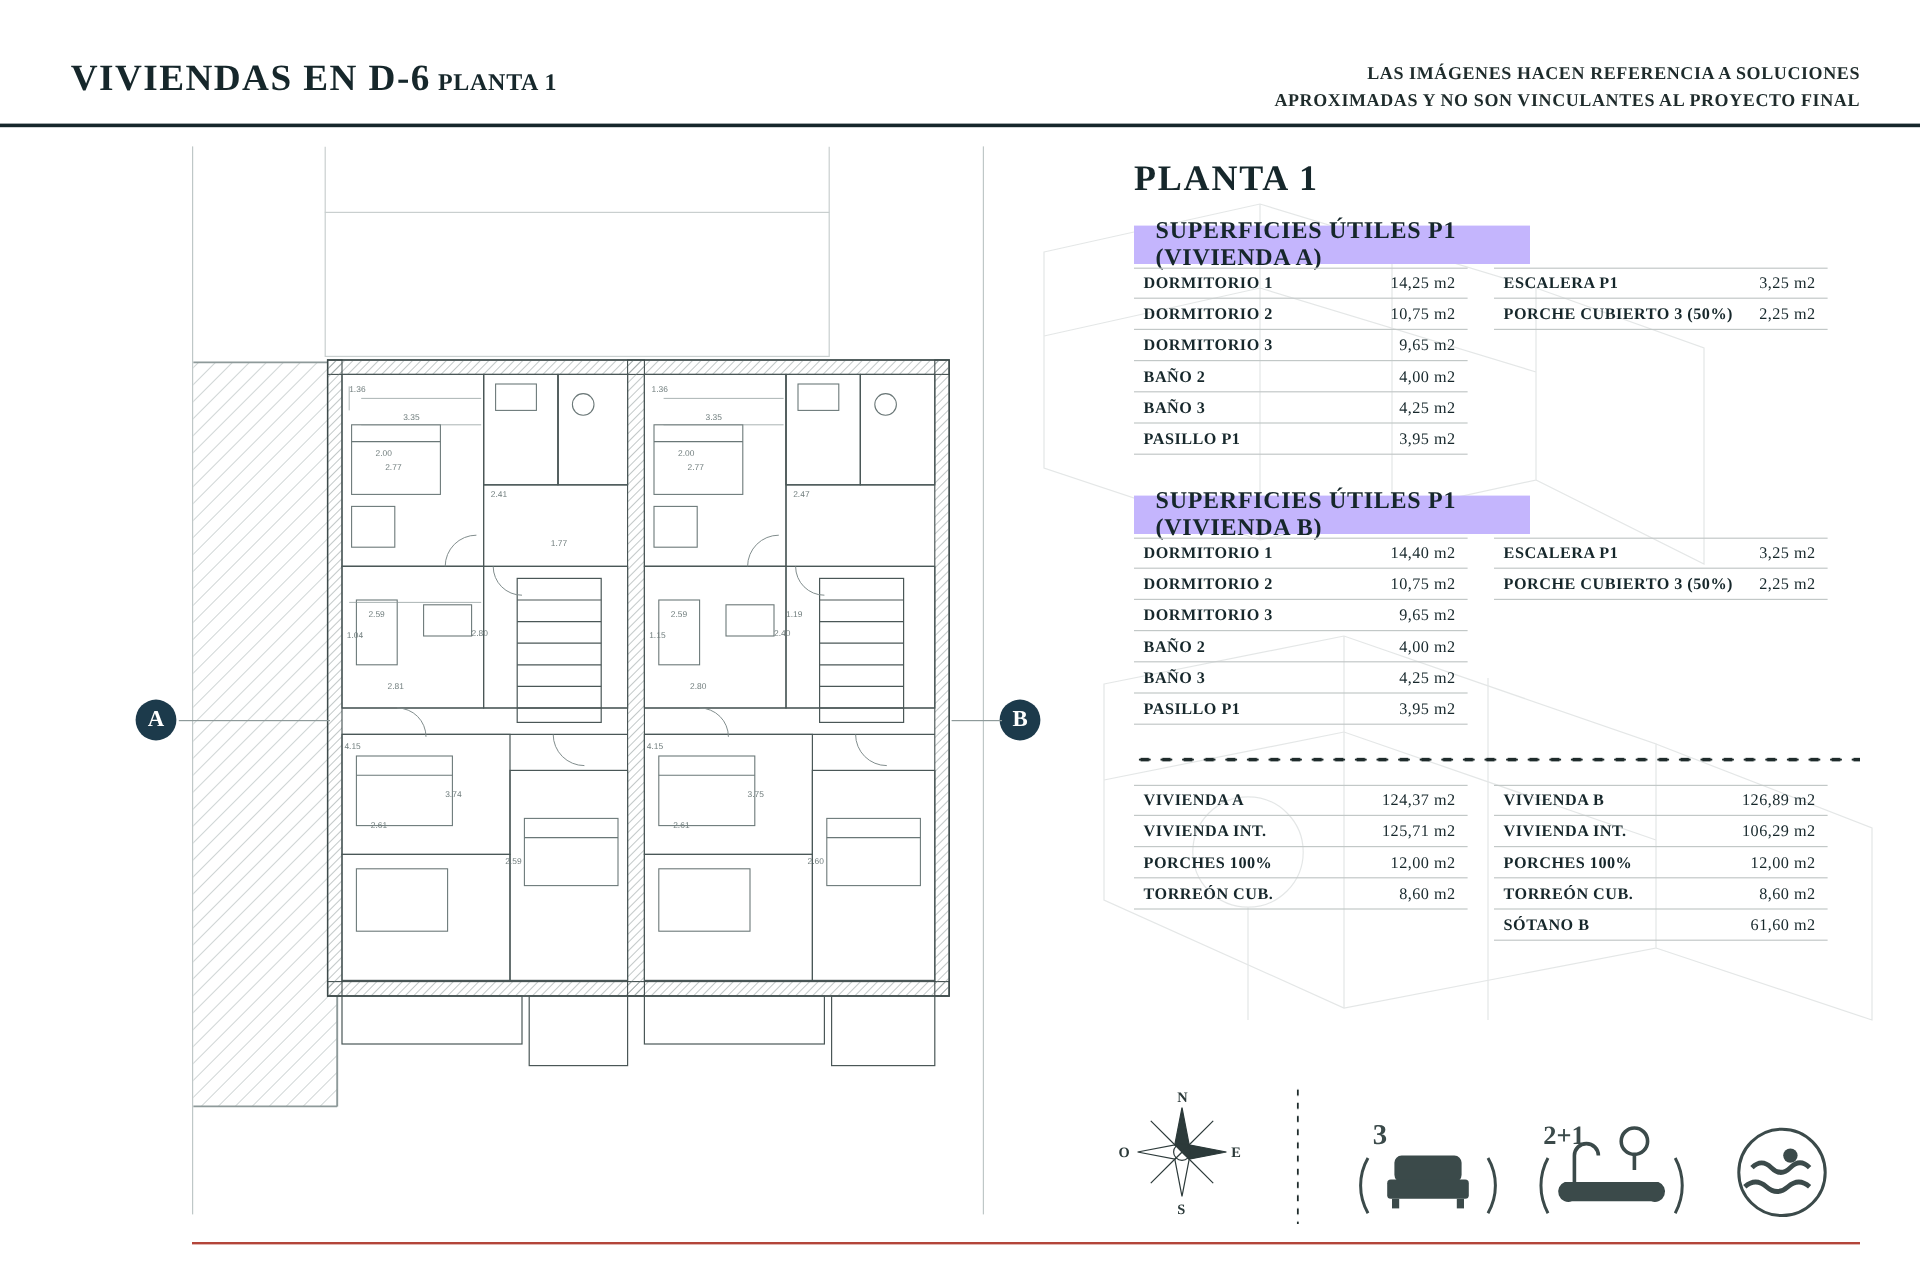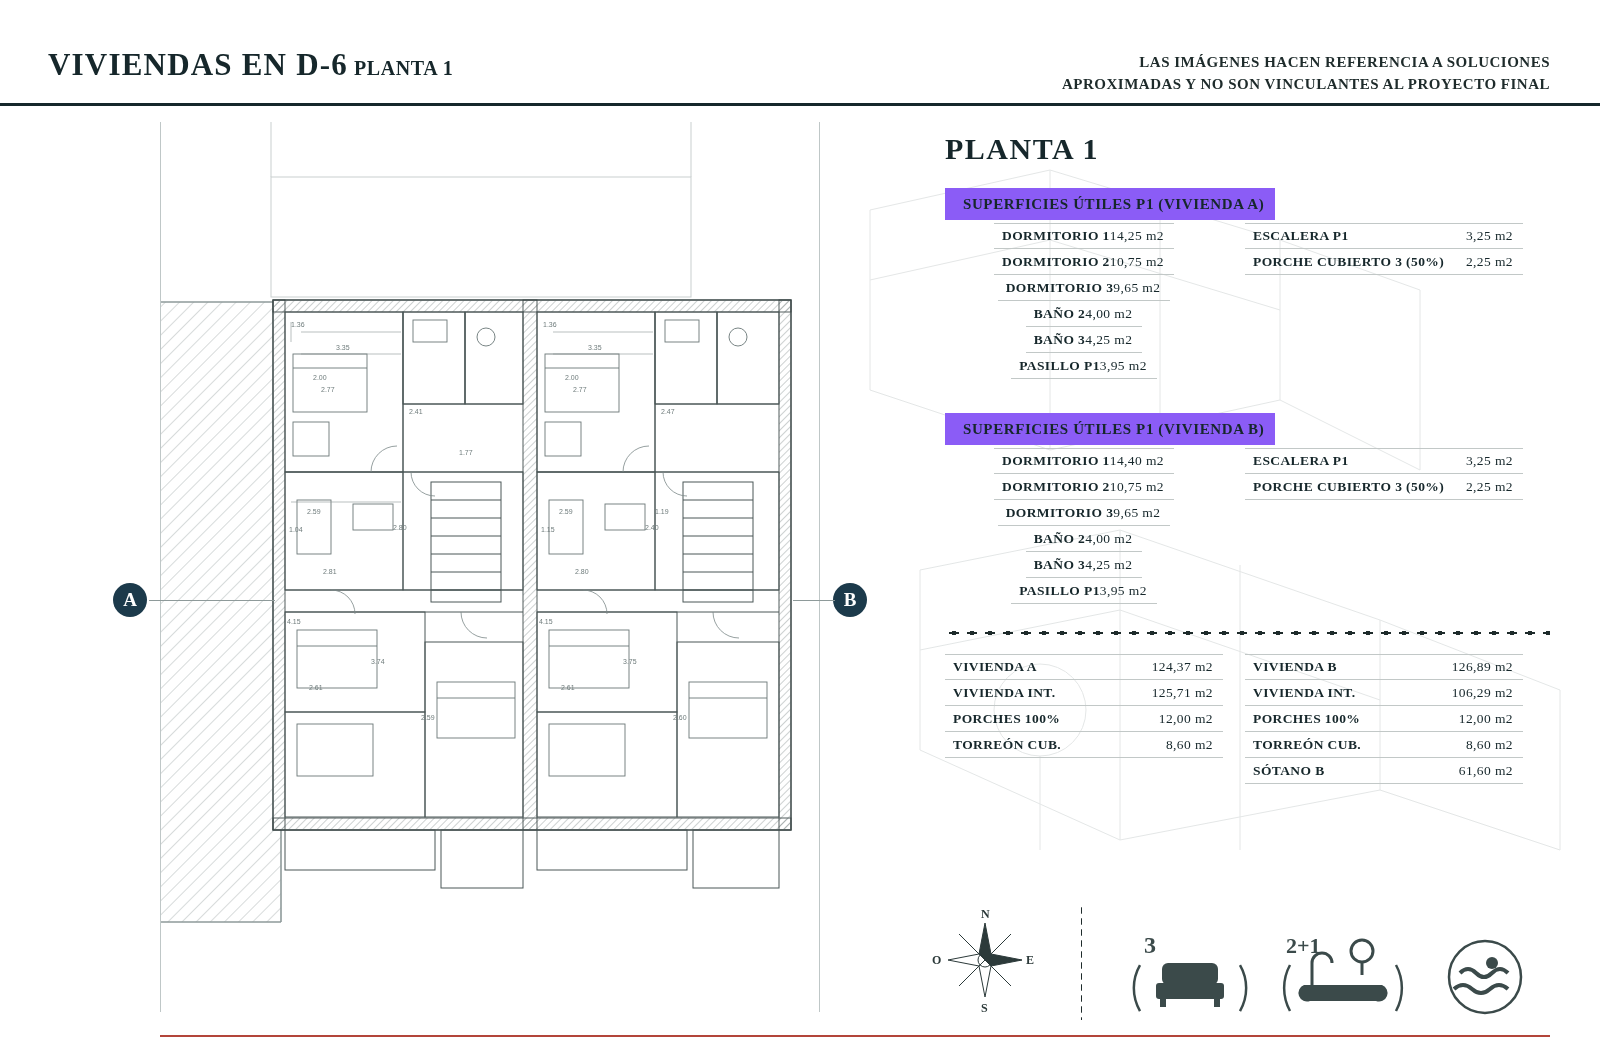--- a/index.html
+++ b/index.html
@@ -11,21 +11,21 @@
     color:#1e2b2b;
     position:relative;
     overflow:hidden;
   }
 
   
   .header {
     position:absolute; left:0; top:0; width:1600px; height:104px;
   }
   .title {
-    position:absolute; left:48px; top:47px;
+    position:absolute; left:59px; top:47px;
     font-family:"Liberation Serif", serif;
     font-weight:bold;
     font-size:31px;
     letter-spacing:1.2px;
     color:#16272b;
     white-space:nowrap;
   }
   .title .sub {
     font-size:20px;
     letter-spacing:0.6px;
@@ -72,34 +72,34 @@
   
   .panel { position:absolute; left:900px; top:122px; width:650px; height:900px; }
   .panel-title {
     font-family:"Liberation Serif", serif;
     font-weight:bold; font-size:30px; letter-spacing:1.5px;
     color:#16272b;
     margin:10px 0 22px 45px;
   }
 
   .band {
-    background:#8b5cf6;
+    background:#c4b5fd;
     height:32px;
     display:flex; align-items:center;
     padding-left:18px;
-    font-weight:bold; font-size:15px; letter-spacing:0.6px;
+    font-weight:bold; font-size:20px; letter-spacing:0.6px;
     color:#16272b;
     width:330px;
     margin-left:45px;
   }
   .band.wide { width:605px; }
 
   .rows { margin-left:45px; margin-top:3px; display:flex; gap:22px; }
   .col { display:flex; flex-direction:column; }
-  .col.left { width:278px;align-items:center; }
+  .col.left { width:278px; }
   .col.right { width:278px; }
   .col.w2 { width:278px; }
 
   .row {
     display:flex; align-items:center; justify-content:space-between;
     height:26px;
     border-bottom:1px solid #c2c8c7;
     font-size:13.5px; font-weight:bold; letter-spacing:0.4px;
     padding:0 10px 0 8px;
     color:#16272b;
@@ -391,21 +391,21 @@
           <span>ESCALERA P1</span>
           <span class="val">3,25 m2</span>
         </div>
       <div class="row">
           <span>PORCHE CUBIERTO 3 (50%)</span>
           <span class="val">2,25 m2</span>
         </div>
     </div>
   </div>
 
-  <div class="band" style="margin-top:34px;text-align:center;">SUPERFICIES ÚTILES P1 (VIVIENDA B)</div>
+  <div class="band" style="margin-top:34px;">SUPERFICIES ÚTILES P1 (VIVIENDA B)</div>
   <div class="rows">
     <div class="col left">
       <div class="row first">
           <span>DORMITORIO 1</span>
           <span class="val">14,40 m2</span>
         </div>
       <div class="row">
           <span>DORMITORIO 2</span>
           <span class="val">10,75 m2</span>
         </div>

